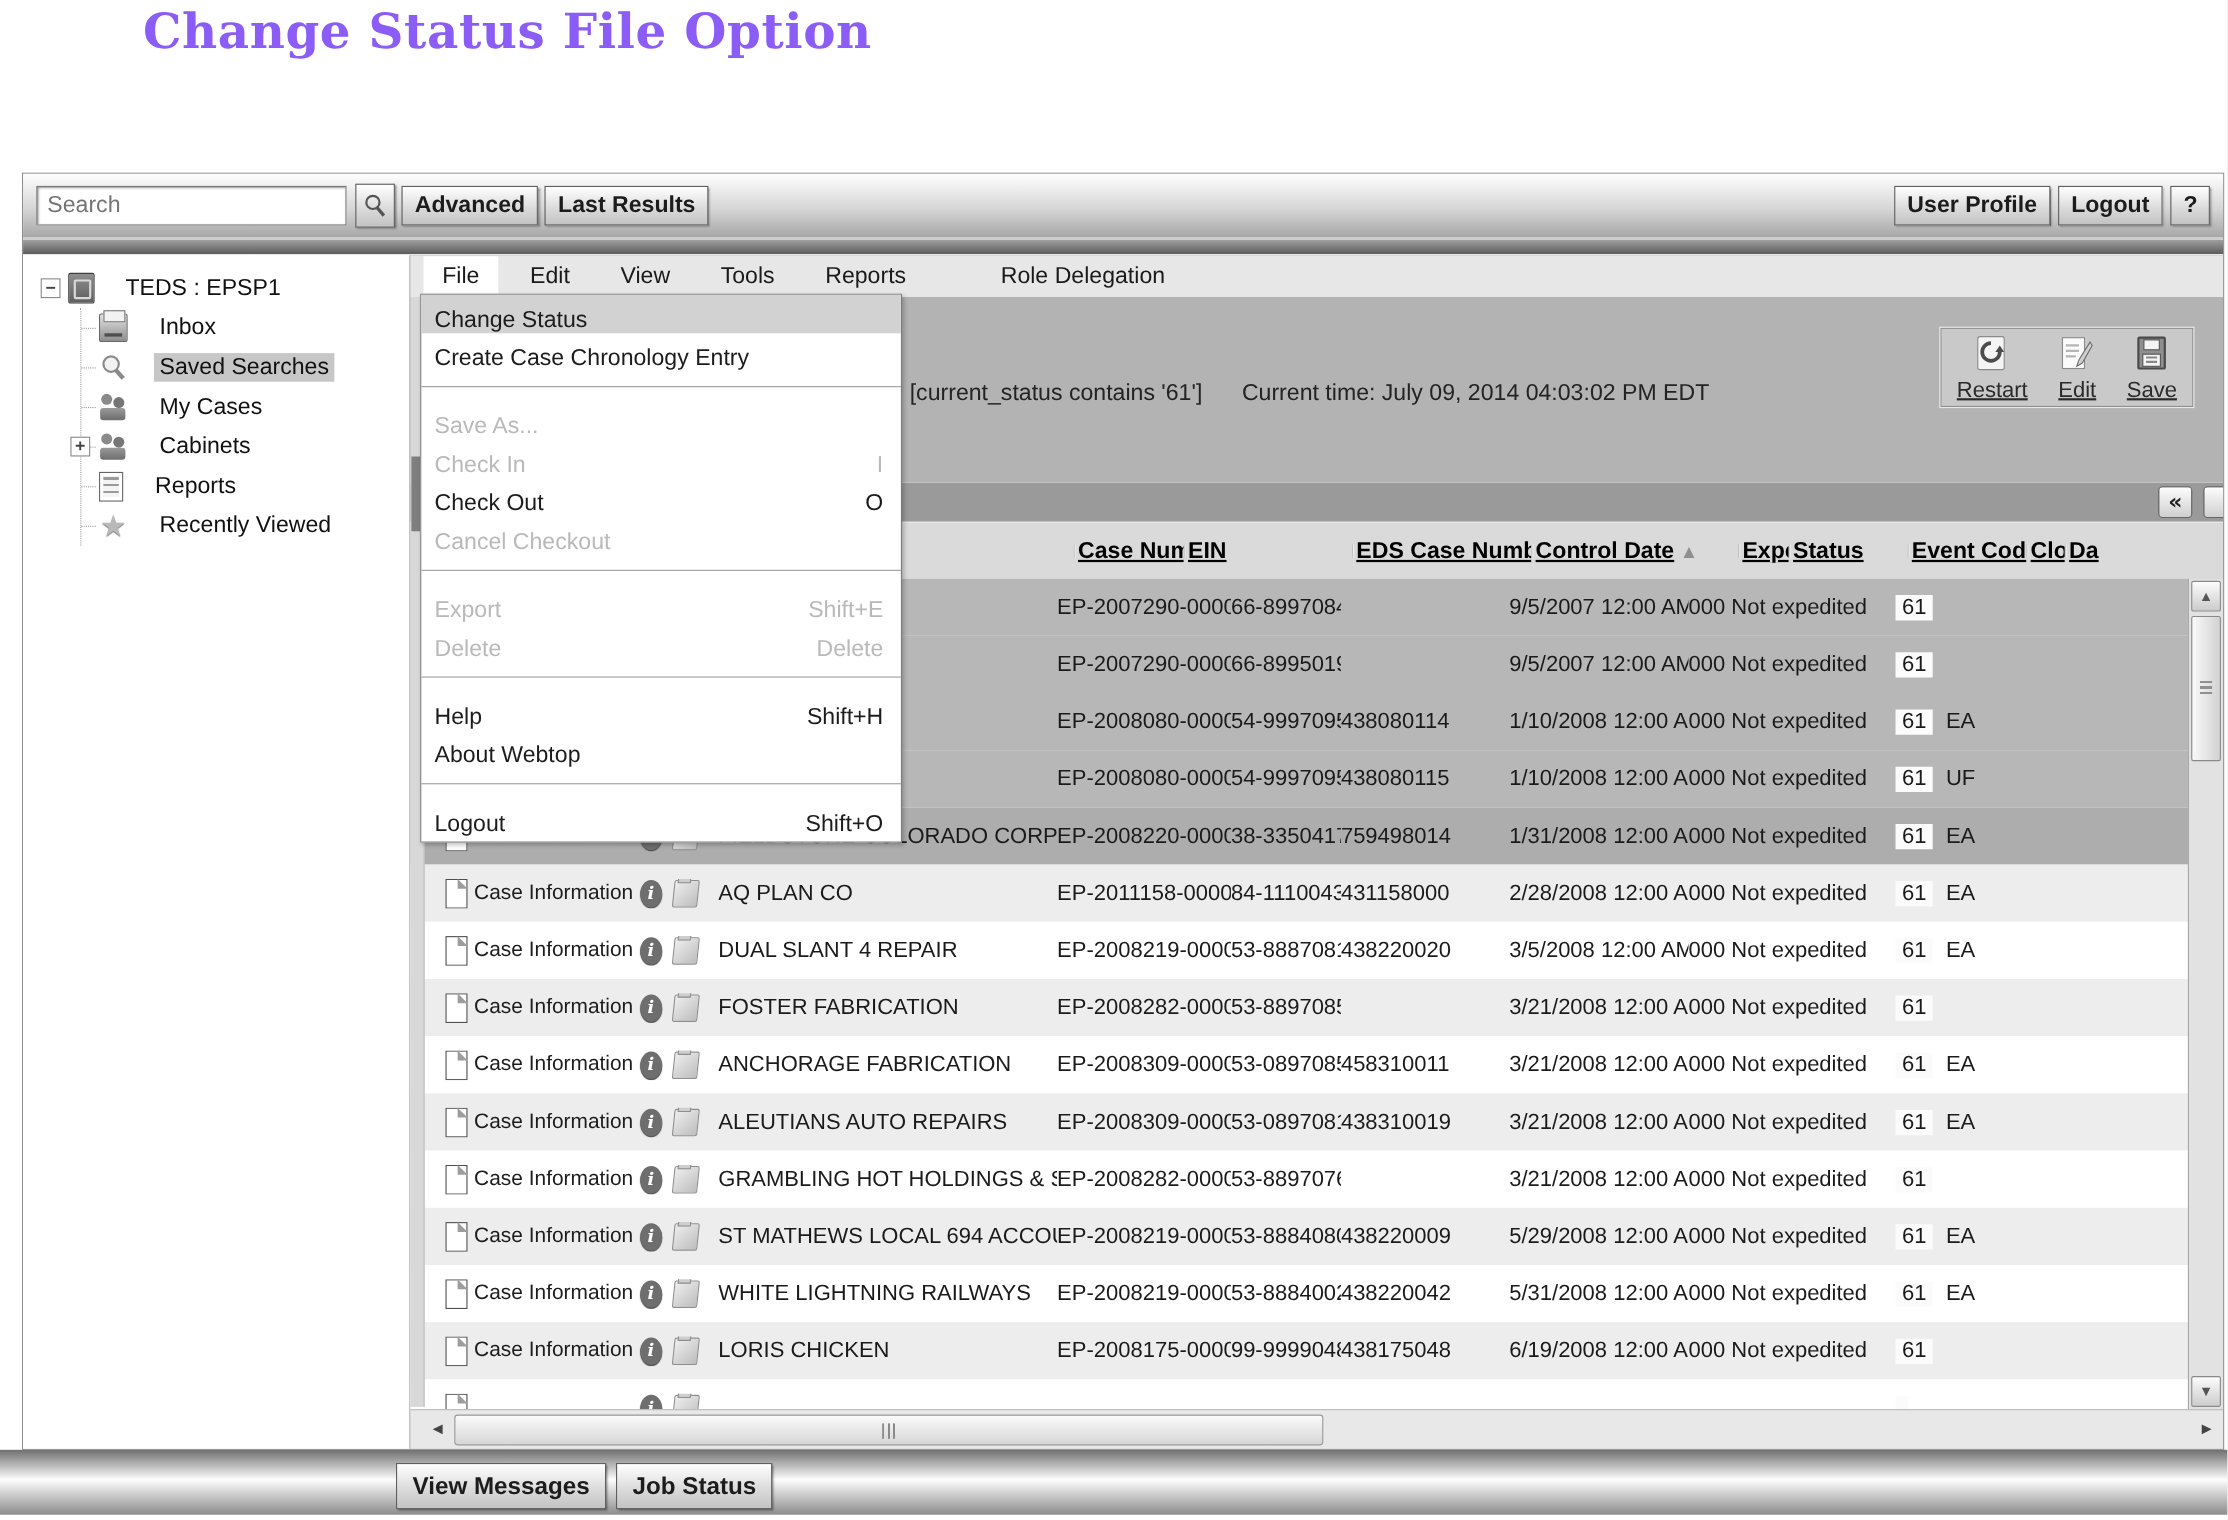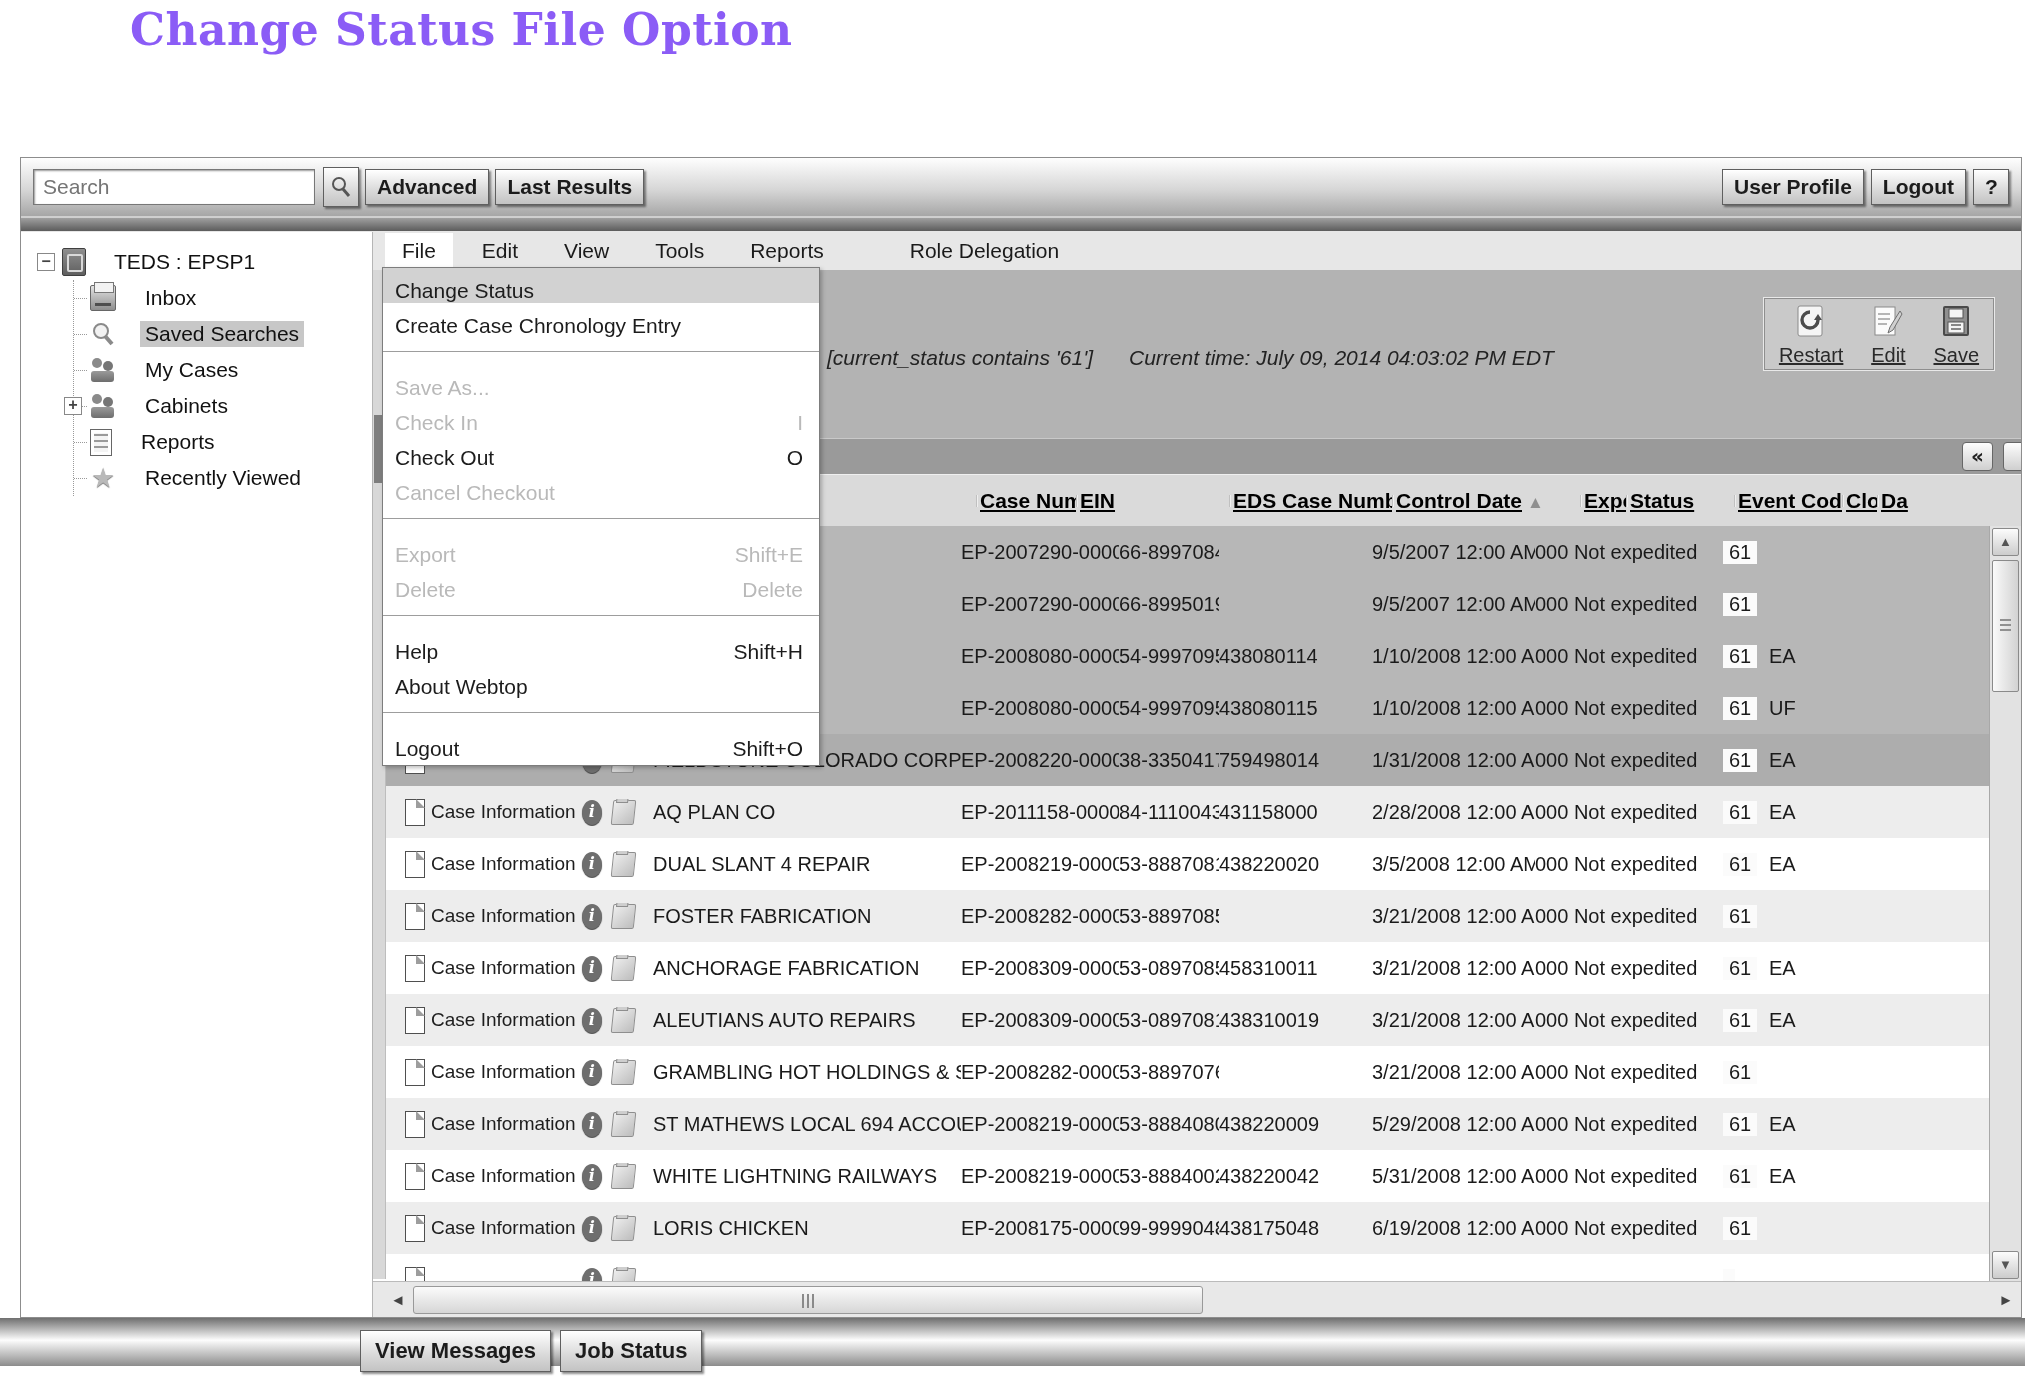--- a/index.html
+++ b/index.html
@@ -67,21 +67,21 @@
   .content { flex:1; position:relative; background:#b3b3b3; overflow:hidden; }
   .left-strip { position:absolute; left:0; top:38px; width:13px; height:1009px; background:#d8d8d8; border-right:1px solid #bdbdbd; }
   .left-strip .thumb { position:absolute; left:1px; top:145px; width:10px; height:68px; background:#7e7e7e; }
 
   .menubar { height:38px; background:#e7e7e7; display:flex; align-items:center; padding-left:12px; font-size:21px; }
   .mb-item { padding:6px 17px; margin-right:12px; cursor:pointer; white-space:nowrap; }
   .mb-item.active { background:#fff; }
   .mb-item:last-of-type { margin-left:40px; }
 
   .graytool { height:168px; background:#b3b3b3; position:relative; }
-  .status-line { position:absolute; left:454px; top:76px; display:flex; gap:36px; font-size:21px; color:#232323; white-space:nowrap;font-style:italic; }
+  .status-line { position:absolute; left:454px; top:76px; display:flex; gap:36px; font-size:21px; color:#232323; white-space:nowrap; }
   .actions-panel { position:absolute; right:27px; top:28px; width:230px; height:72px;
                    background:#c9c9c9; border:1px solid #8e8e8e; outline:1px solid #e9e9e9;
                    display:flex; justify-content:space-around; align-items:center; padding-top:4px; }
   .action { display:flex; flex-direction:column; align-items:center; gap:5px; cursor:pointer; }
   .action-label { font-size:20px; color:#2a2a2a; text-decoration:underline; }
 
   .darkbar { height:36px; background:#9a9a9a; border-top:1px solid #c9c9c9; position:relative; }
   .collapse-btn { position:absolute; right:28px; top:3px; width:31px; height:29px; border-radius:4px;
                   background:linear-gradient(#fdfdfd,#cfcfcf); border:1px solid #666;
                   font:bold 20px/26px "DejaVu Sans", sans-serif; text-align:center; color:#222; cursor:pointer; }
@@ -150,21 +150,21 @@
   .hs-left { position:absolute; left:12px; top:4px; width:26px; height:28px; color:#444; font-size:15px; line-height:27px; text-align:center; }
   .hs-left::before { content:"◄"; }
   .hs-right { position:absolute; right:2px; top:4px; width:26px; height:28px; color:#444; font-size:15px; line-height:27px; text-align:center; }
   .hs-right::before { content:"►"; }
   .hs-thumb { position:absolute; left:40px; top:4px; width:790px; height:28px;
               background:linear-gradient(#fbfbfb,#d6d6d6); border:1px solid #999; border-radius:3px; }
   .hs-thumb::before { content:""; position:absolute; left:50%; top:7px; width:13px; height:14px; margin-left:-6px;
                       background:repeating-linear-gradient(90deg,#8a8a8a 0 2px,transparent 2px 5px); }
 
   
-  .bottombar { position:absolute; left:0; top:1318px; width:2025px; height:48px;
+  .bottombar { position:absolute; left:0; top:1318px; width:2025px; height:59px;
                background:linear-gradient(#6f6f6f 0%,#fdfdfd 46%,#8c8c8c 100%); }
   .bb-btn { position:absolute; top:12px; font-size:22px; padding:7px 14px; }
   .bb-view { left:360px; } .bb-job { left:560px; }
 
   
   .filemenu { position:absolute; left:382px; top:267px; width:438px; background:#fff;
               border:1px solid #7d7d7d; box-shadow:2px 2px 4px rgba(0,0,0,.25); z-index:50; padding-bottom:4px; }
   .menu-item { height:35px; display:flex; align-items:flex-end; font-size:21px; color:#1c1c1c; padding:0 16px 0 12px; cursor:pointer; }
   .menu-item .mi-label { flex:1; white-space:nowrap; }
   .menu-item .mi-shortcut { color:inherit; }

